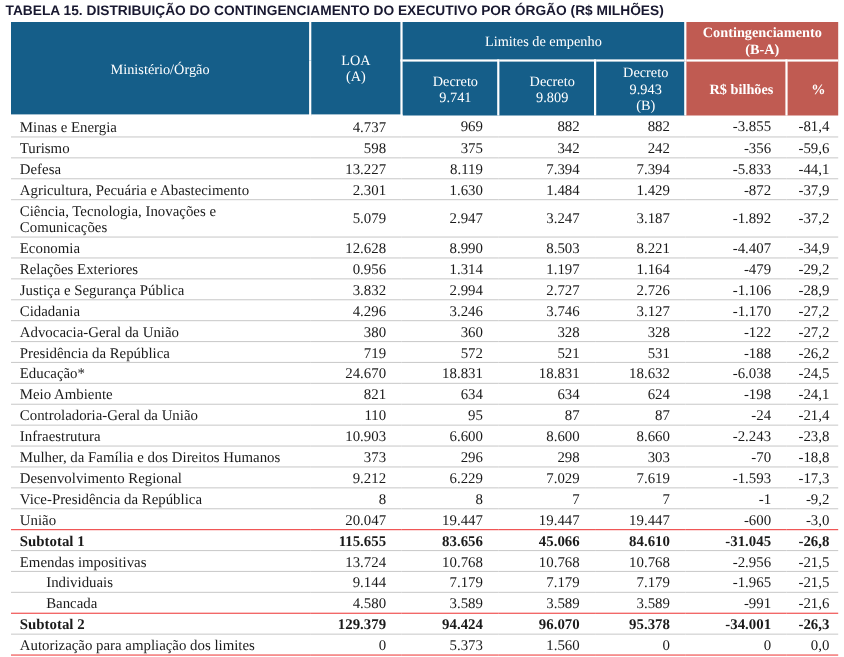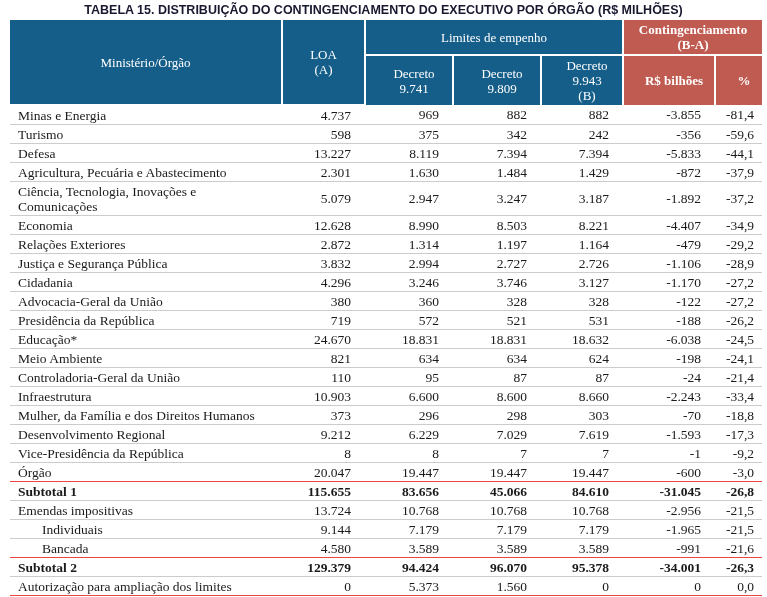--- a/index.html
+++ b/index.html
@@ -17,21 +17,20 @@
     padding: 2px 5px 0 5px;
   }
   .title {
     font-family: "Liberation Sans", sans-serif;
     font-weight: bold;
     font-size: 12.5px;
     color: #181830;
     letter-spacing: 0px;
     padding: 1px 0 3px 0;
     white-space: nowrap;
-    text-align: center;
   }
   table {
     border-collapse: collapse;
     table-layout: fixed;
     width: 752px;
     margin-left: 5px;
   }
   
   thead th {
     font-weight: normal;
@@ -157,21 +156,21 @@
           <td class="org">Economia</td>
           <td class="num">12.628</td>
           <td class="num">8.990</td>
           <td class="num">8.503</td>
           <td class="num">8.221</td>
           <td class="num">-4.407</td>
           <td class="num">-34,9</td>
         </tr>
         <tr>
           <td class="org">Relações Exteriores</td>
-          <td class="num">2.872</td>
+          <td class="num">0.956</td>
           <td class="num">1.314</td>
           <td class="num">1.197</td>
           <td class="num">1.164</td>
           <td class="num">-479</td>
           <td class="num">-29,2</td>
         </tr>
         <tr>
           <td class="org">Justiça e Segurança Pública</td>
           <td class="num">3.832</td>
           <td class="num">2.994</td>
@@ -234,21 +233,21 @@
           <td class="num">-24</td>
           <td class="num">-21,4</td>
         </tr>
         <tr>
           <td class="org">Infraestrutura</td>
           <td class="num">10.903</td>
           <td class="num">6.600</td>
           <td class="num">8.600</td>
           <td class="num">8.660</td>
           <td class="num">-2.243</td>
-          <td class="num">-33,4</td>
+          <td class="num">-23,8</td>
         </tr>
         <tr>
           <td class="org">Mulher, da Família e dos Direitos Humanos</td>
           <td class="num">373</td>
           <td class="num">296</td>
           <td class="num">298</td>
           <td class="num">303</td>
           <td class="num">-70</td>
           <td class="num">-18,8</td>
         </tr>
@@ -264,21 +263,21 @@
         <tr>
           <td class="org">Vice-Presidência da República</td>
           <td class="num">8</td>
           <td class="num">8</td>
           <td class="num">7</td>
           <td class="num">7</td>
           <td class="num">-1</td>
           <td class="num">-9,2</td>
         </tr>
         <tr>
-          <td class="org">Órgão</td>
+          <td class="org">União</td>
           <td class="num">20.047</td>
           <td class="num">19.447</td>
           <td class="num">19.447</td>
           <td class="num">19.447</td>
           <td class="num">-600</td>
           <td class="num">-3,0</td>
         </tr>
         <tr class="bold-row">
           <td class="org">Subtotal 1</td>
           <td class="num">115.655</td>

